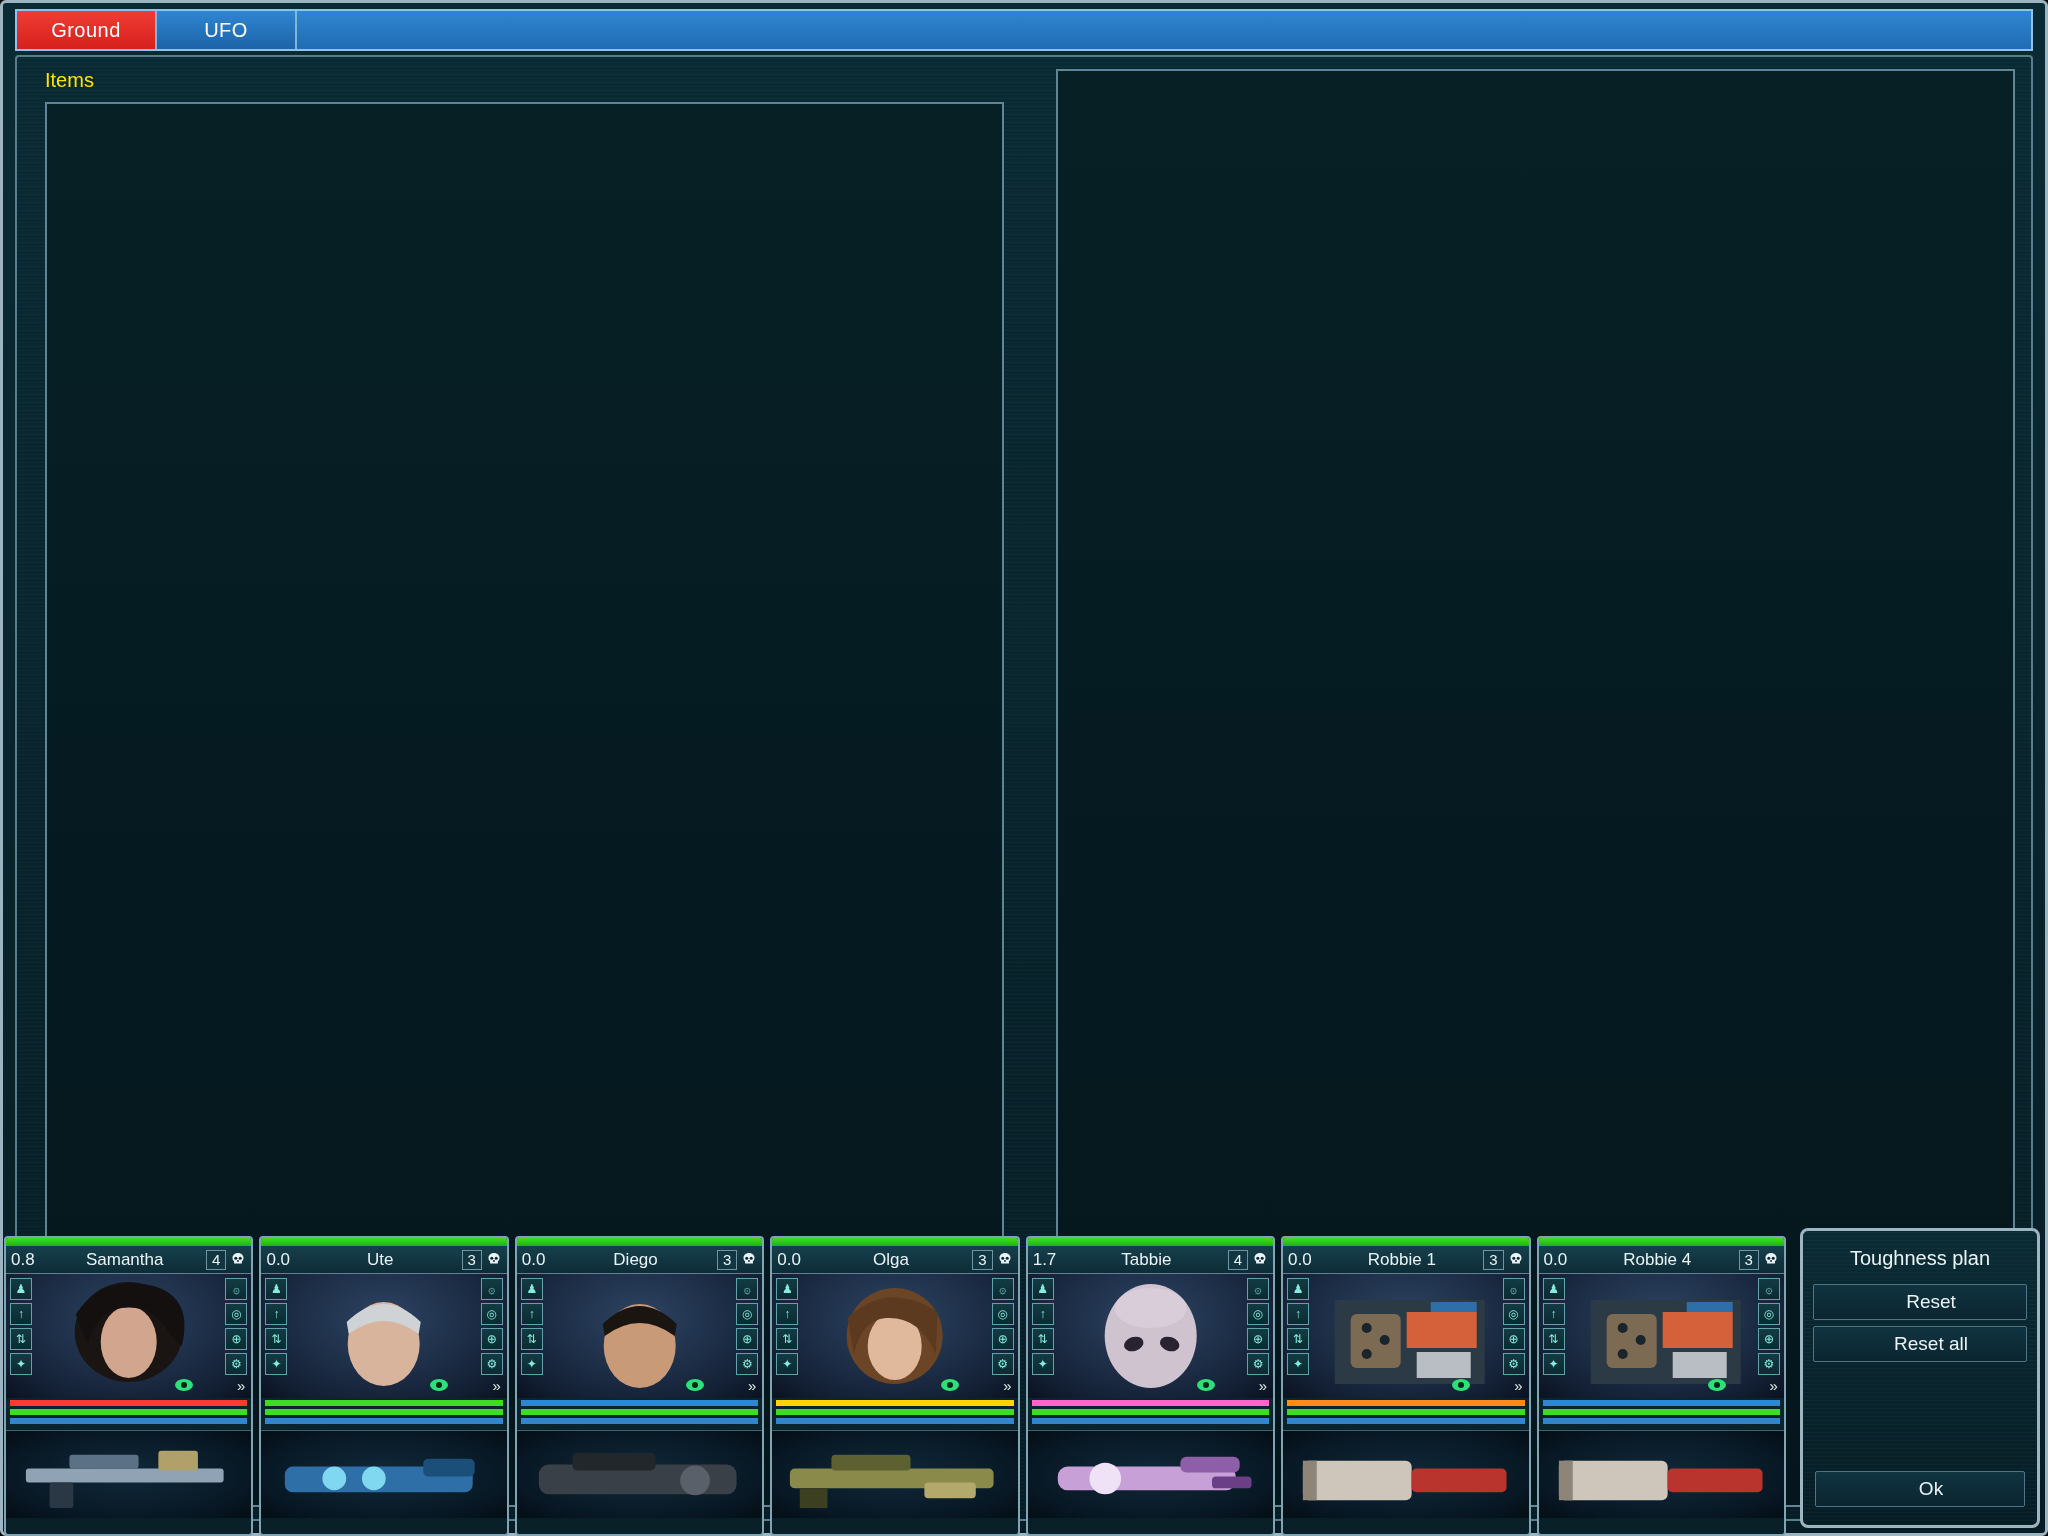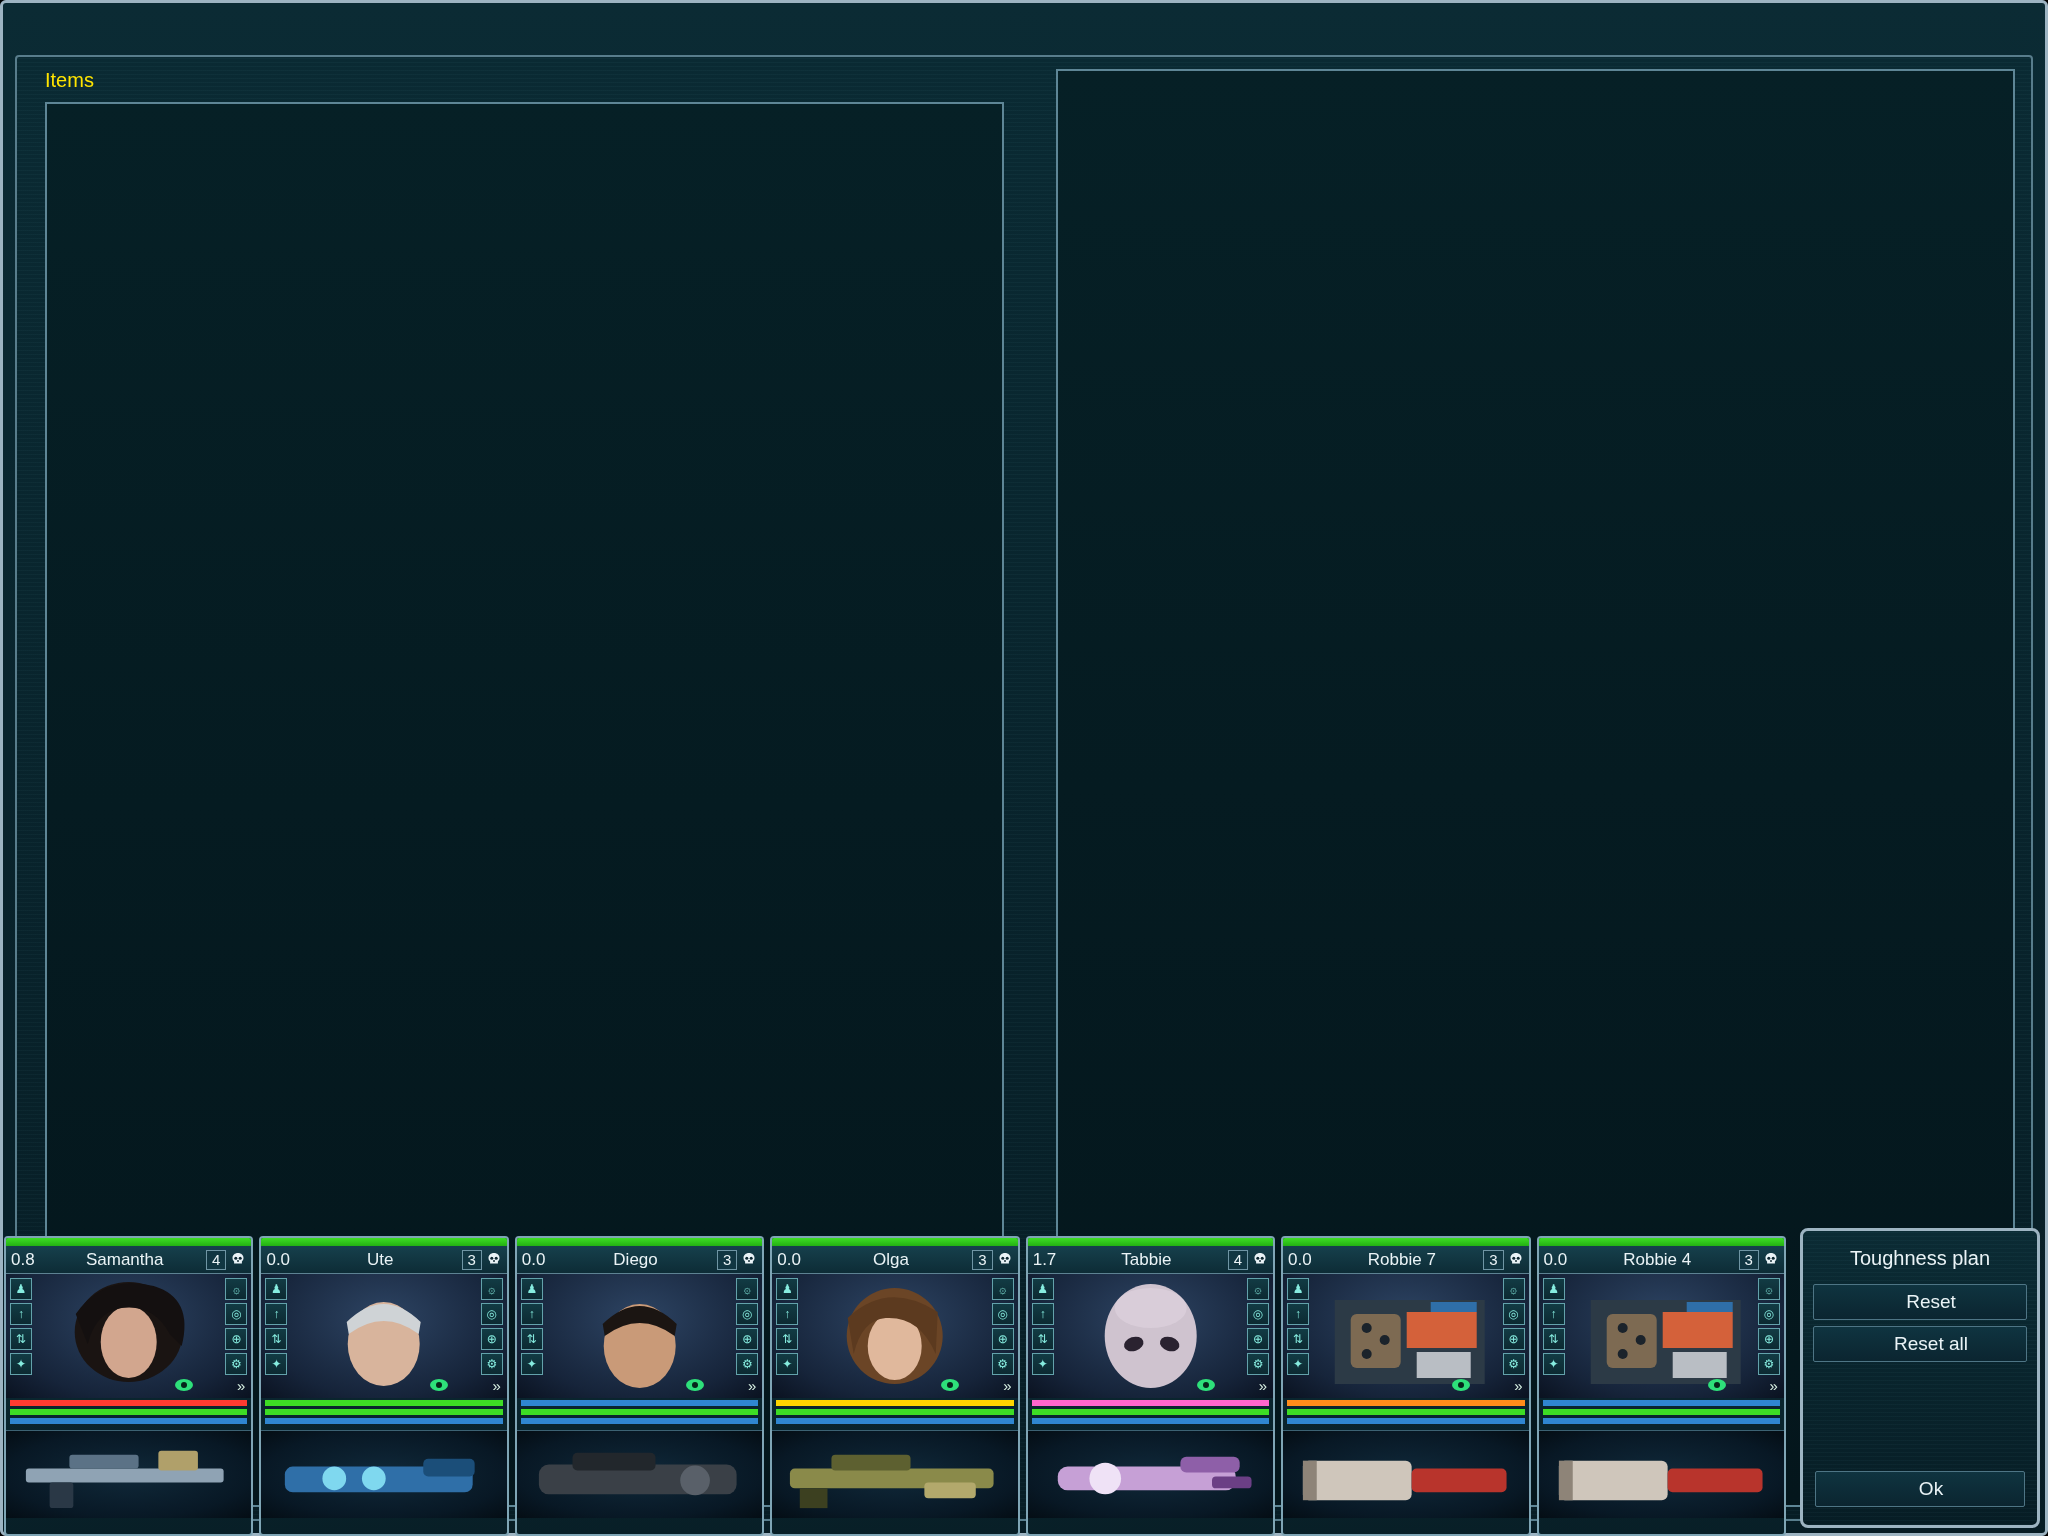--- a/index.html
+++ b/index.html
@@ -601,20 +601,25 @@
     <div class="encumberance-label" style="left:585px;top:832px;">Encumberance</div>
     <div class="encumberance-val" style="left:760px;top:832px;">22%</div>
 
     <svg style="position:absolute;left:948px;top:798px;width:22px;height:28px;" viewBox="0 0 22 28">
       <path d="M2 2 L2 22 L8 17 L12 26 L16 24 L12 15 L19 14 Z" fill="#2fb9e8" stroke="#bfe9f7" stroke-width="1"></path>
     </svg>
   </div>
 
   <div id="ground-panel">
     <div class="gp-outer">
+      <div class="tabs-bar">
+        <div class="tab active">Ground</div>
+        <div class="tab inactive">UFO</div>
+        <div class="tab filler"></div>
+      </div>
       <div class="gp-body">
         <div class="gp-col">
           <div class="gp-col-title">Items</div>
           <div class="gp-list"></div>
         </div>
         <div class="gp-col">
           <div class="gp-list"></div>
         </div>
       </div>
     </div>
@@ -871,21 +876,21 @@
             <rect x="26" y="36" width="180" height="24" rx="10" fill="#c6a0d6"></rect>
             <circle cx="74" cy="48" r="16" fill="#efe2f6"></circle>
             <rect x="150" y="26" width="60" height="16" rx="6" fill="#8e5fa8"></rect>
             <rect x="182" y="46" width="40" height="12" rx="4" fill="#6b3f85"></rect>
           </svg></div>
       </div>
       <div class="sold-card">
         <div class="sc-tp-bar"></div>
         <div class="sc-head">
           <span class="sc-tu">0.0</span>
-          <span class="sc-name">Robbie 7</span>
+          <span class="sc-name">Robbie 1</span>
           <span class="sc-kills">
             <span class="sc-kill-num">3</span>
             <svg class="skull" viewBox="0 0 16 16">
               <path d="M8 1C4.7 1 2.5 3.2 2.5 6.1c0 1.7.8 2.7 1.6 3.4v2h7.8v-2c.8-.7 1.6-1.7 1.6-3.4C13.5 3.2 11.3 1 8 1z" fill="#e9f2f6"></path>
               <circle cx="5.8" cy="6.2" r="1.5" fill="#0d2630"></circle>
               <circle cx="10.2" cy="6.2" r="1.5" fill="#0d2630"></circle>
               <rect x="7.3" y="8" width="1.4" height="2" fill="#0d2630"></rect>
             </svg>
           </span>
         </div>

